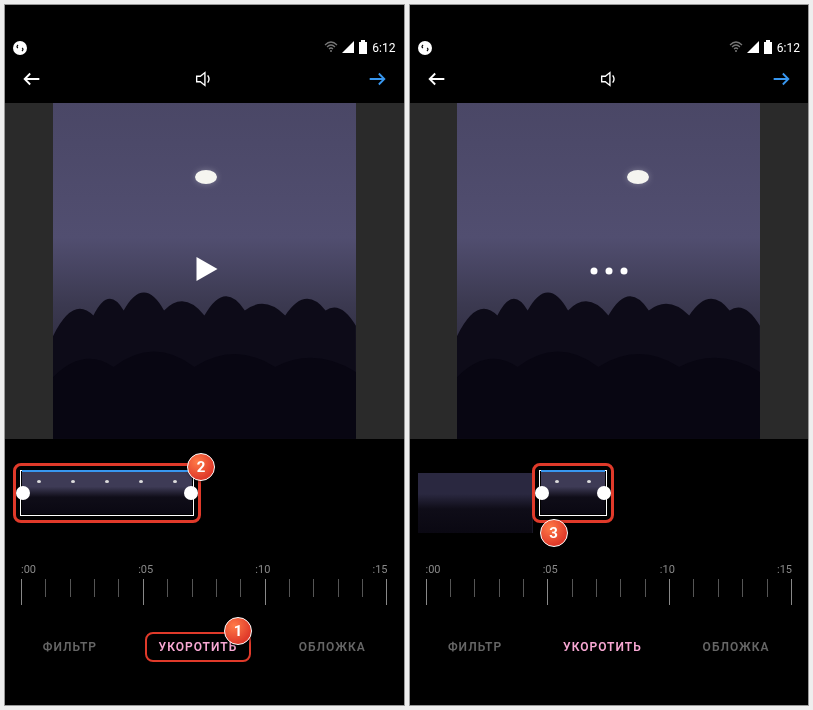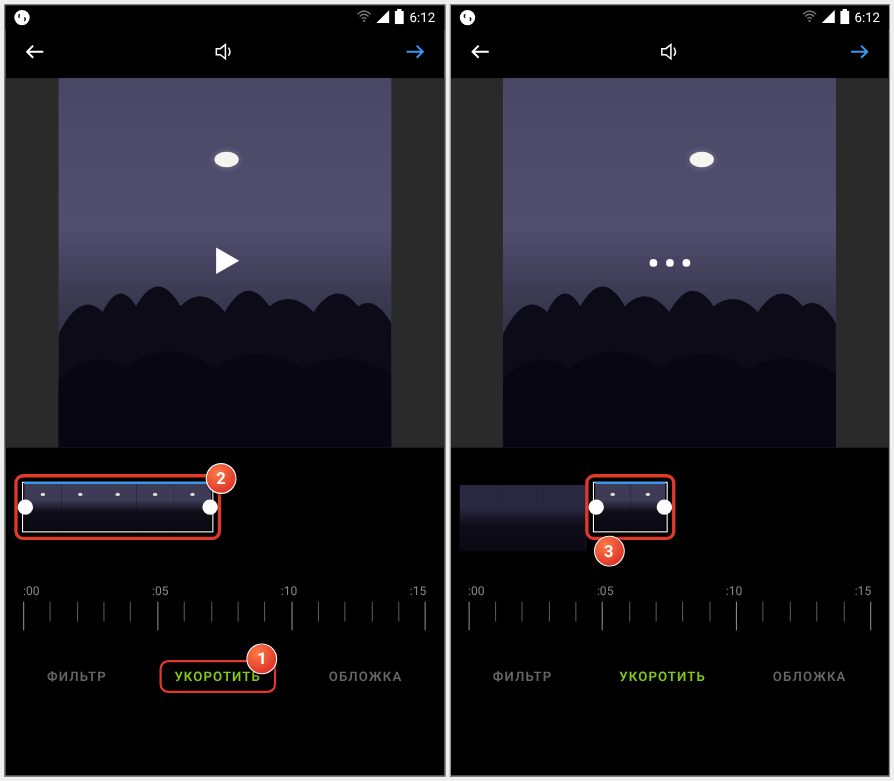--- a/index.html
+++ b/index.html
@@ -1,20 +1,20 @@
 <!DOCTYPE html>
 <html><head>
 <meta charset="utf-8">
 <style>
   * { box-sizing: border-box; margin: 0; padding: 0; }
   body { background: #eeeeee; font-family: -apple-system, BlinkMacSystemFont, "Segoe UI", Roboto, sans-serif; }
   .container { display: flex; gap: 4px; padding: 4px; width: 813px; height: 710px; }
   .phone { flex: 1; background: #000000; position: relative; border: 1px solid #999; }
   
-  .status-bar { height: 22px; background: #000; display: flex; justify-content: space-between; align-items: center; padding: 0 8px; color: #fff; font-size: 12px; }
+  .status-bar { height: 22px; background: #000; display: flex; justify-content: space-between; align-items: center; padding: 0 8px; color: #fff; font-size: 12px; margin-top: 32px; }
   .status-left { display: flex; align-items: center; gap: 4px; }
   .status-right { display: flex; align-items: center; gap: 4px; }
   .shazam-icon { width: 14px; height: 14px; border-radius: 50%; background: #fff; display: flex; align-items: center; justify-content: center; font-size: 9px; color: #000; font-weight: bold; }
   
   .top-bar { height: 44px; display: flex; justify-content: space-between; align-items: center; padding: 0 16px; }
   .back-arrow { color: #fff; cursor: pointer; }
   .sound-icon { color: #fff; cursor: pointer; }
   .next-arrow { color: #3897f0; cursor: pointer; }
   
   .preview-area { position: relative; }
@@ -44,21 +44,21 @@
   .strip-thumb { flex: 1; position: relative; background: linear-gradient(to bottom, #2a2840 0%, #2a2840 35%, #0f0d18 60%, #0a0812 100%); }
   
   .ruler { height: 60px; margin-top: 20px; position: relative; padding: 0 16px; }
   .ruler-labels { display: flex; justify-content: space-between; color: #888; font-size: 11px; margin-bottom: 3px; }
   .ruler-ticks { height: 32px; position: relative; border-top: none; display: flex; justify-content: space-between; }
   .tick-major { width: 1px; height: 26px; background: #888; }
   .tick-minor { width: 1px; height: 18px; background: #555; }
   
   .tabs { display: flex; height: 48px; align-items: center; justify-content: space-around; padding: 0 8px; }
   .tab { color: #666; font-size: 12px; font-weight: 600; letter-spacing: 1px; cursor: pointer; padding: 6px 12px; text-align: right; }
-  .tab.active { color: #84cc16; }
+  .tab.active { color: #f9a8d4; }
   .tab.highlighted { border: 2.5px solid #e03a2a; border-radius: 8px; }
   
   .badge { position: absolute; width: 28px; height: 28px; border-radius: 50%; background: radial-gradient(circle at 35% 30%, #ff7a47, #e03a2a 70%); border: 1.5px solid #fff; color: #fff; font-weight: bold; font-size: 15px; display: flex; align-items: center; justify-content: center; z-index: 20; box-shadow: 1px 1px 3px rgba(0,0,0,0.5); }
 </style>
 </head>
 <body>
 
 <div class="container">
 
   <div class="phone">

